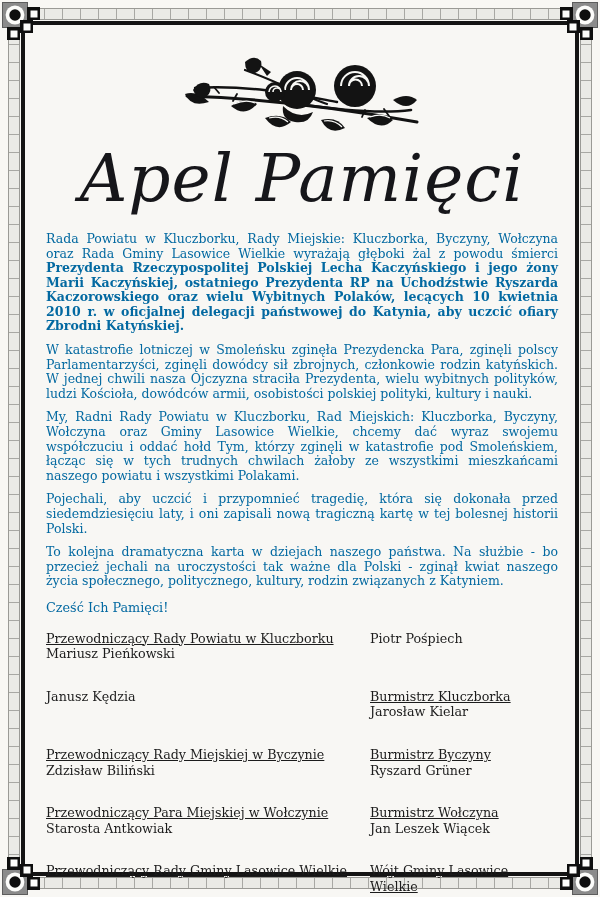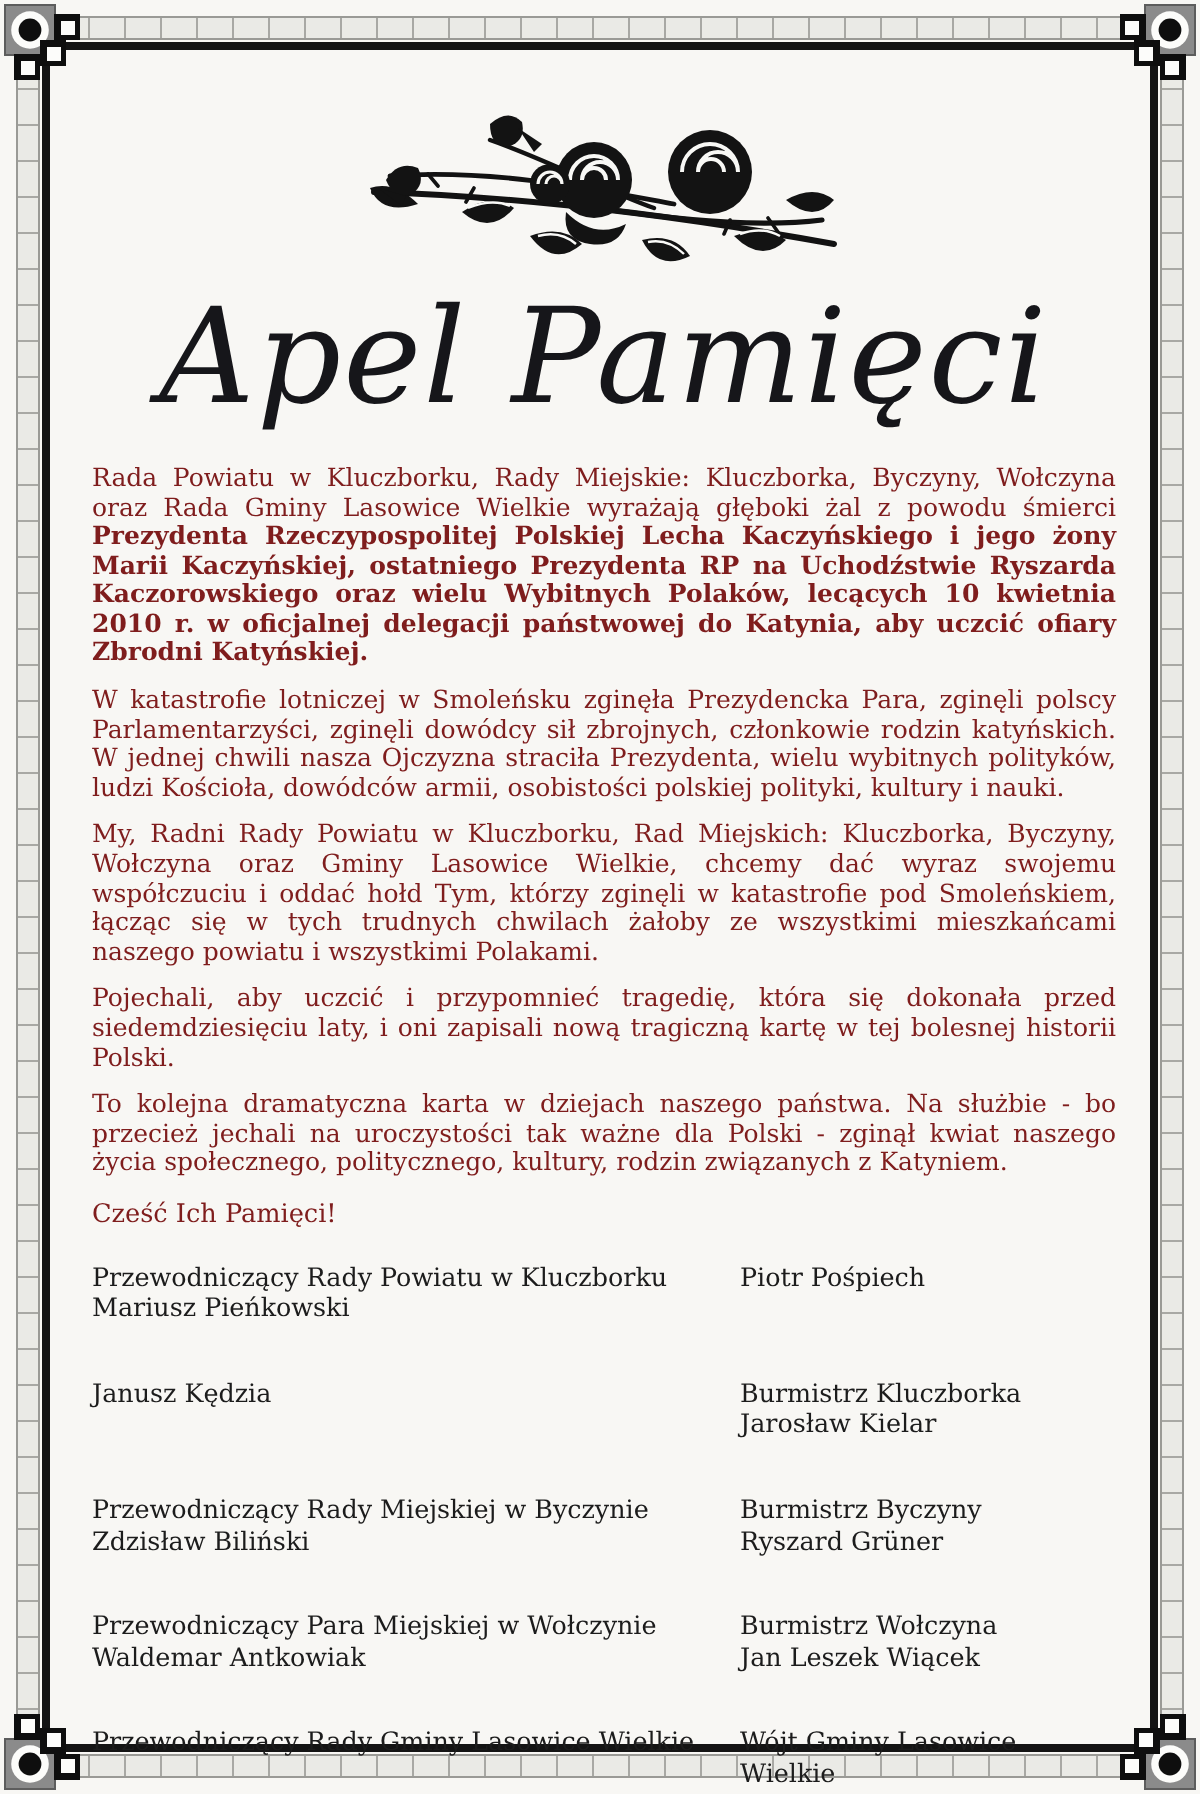--- a/index.html
+++ b/index.html
@@ -48,32 +48,32 @@
     font-size:66px;
     line-height:1.12;
     letter-spacing:1px;
     color:#16161a;
   }
   .para{
     margin:0 0 9px 0;
     font-size:12.5px;
     line-height:14.6px;
     text-align:justify;
-    color:#7f1d1d;
+    color:#0369a1;
   }
   .para .b{font-weight:bold;}
   .cheers{margin:12px 0 15px 0;font-size:12.8px;}
   .sign-grid{
     display:grid;
     grid-template-columns:324px 1fr;
     row-gap:27px;
     font-size:12.7px;
     line-height:15.6px;
   }
-  .sig .sig-title{display:block;}
+  .sig .sig-title{display:block;text-decoration:underline;}
   .sig .sig-name{display:block;}
 </style>
 </head>
 <body>
 
 <div class="page">
 
   <div class="band h top"></div>
   <div class="band h bottom"></div>
   <div class="band v left"></div>
@@ -191,21 +191,21 @@
         <span class="sig-title">Przewodniczący Rady Miejskiej w Byczynie</span>
         <span class="sig-name">Zdzisław Biliński</span>
       </div>
       <div class="sig">
         <span class="sig-title">Burmistrz Byczyny</span>
         <span class="sig-name">Ryszard Grüner</span>
       </div>
 
       <div class="sig">
         <span class="sig-title">Przewodniczący Para Miejskiej w Wołczynie</span>
-        <span class="sig-name">Waldemar Antkowiak</span>
+        <span class="sig-name">Starosta Antkowiak</span>
       </div>
       <div class="sig">
         <span class="sig-title">Burmistrz Wołczyna</span>
         <span class="sig-name">Jan Leszek Wiącek</span>
       </div>
 
       <div class="sig">
         <span class="sig-title">Przewodniczący Rady Gminy Lasowice Wielkie</span>
 
       </div>

